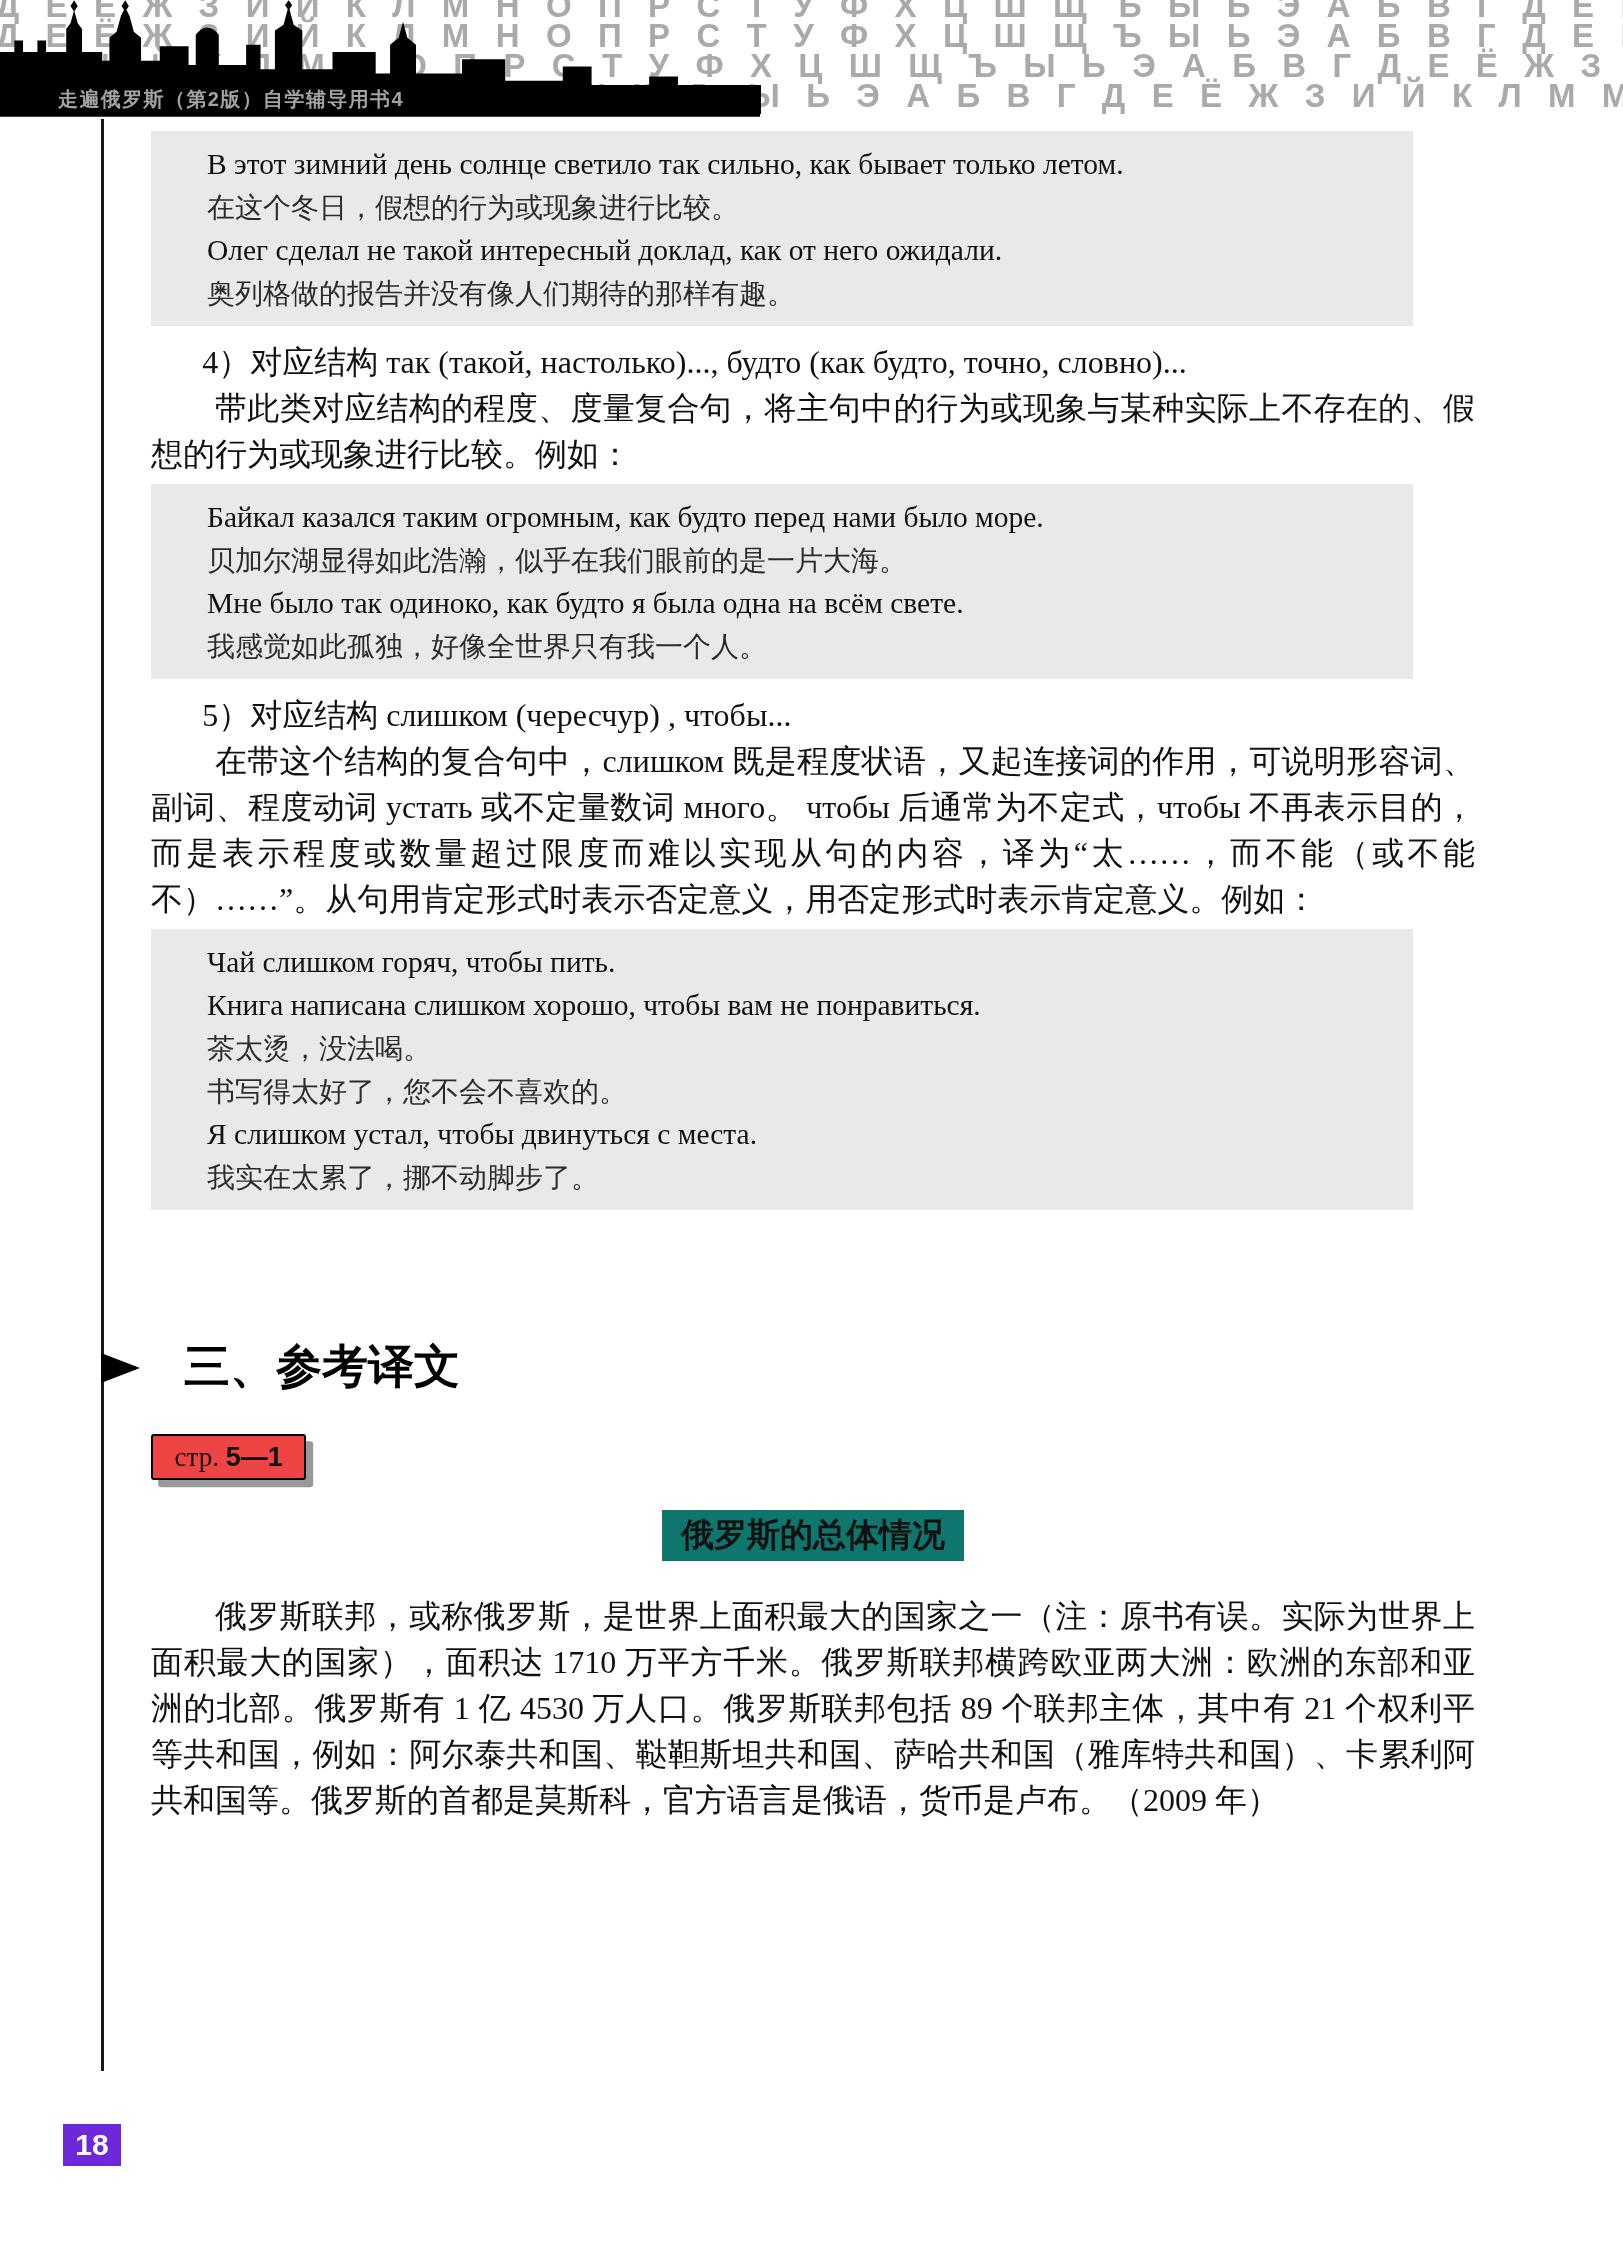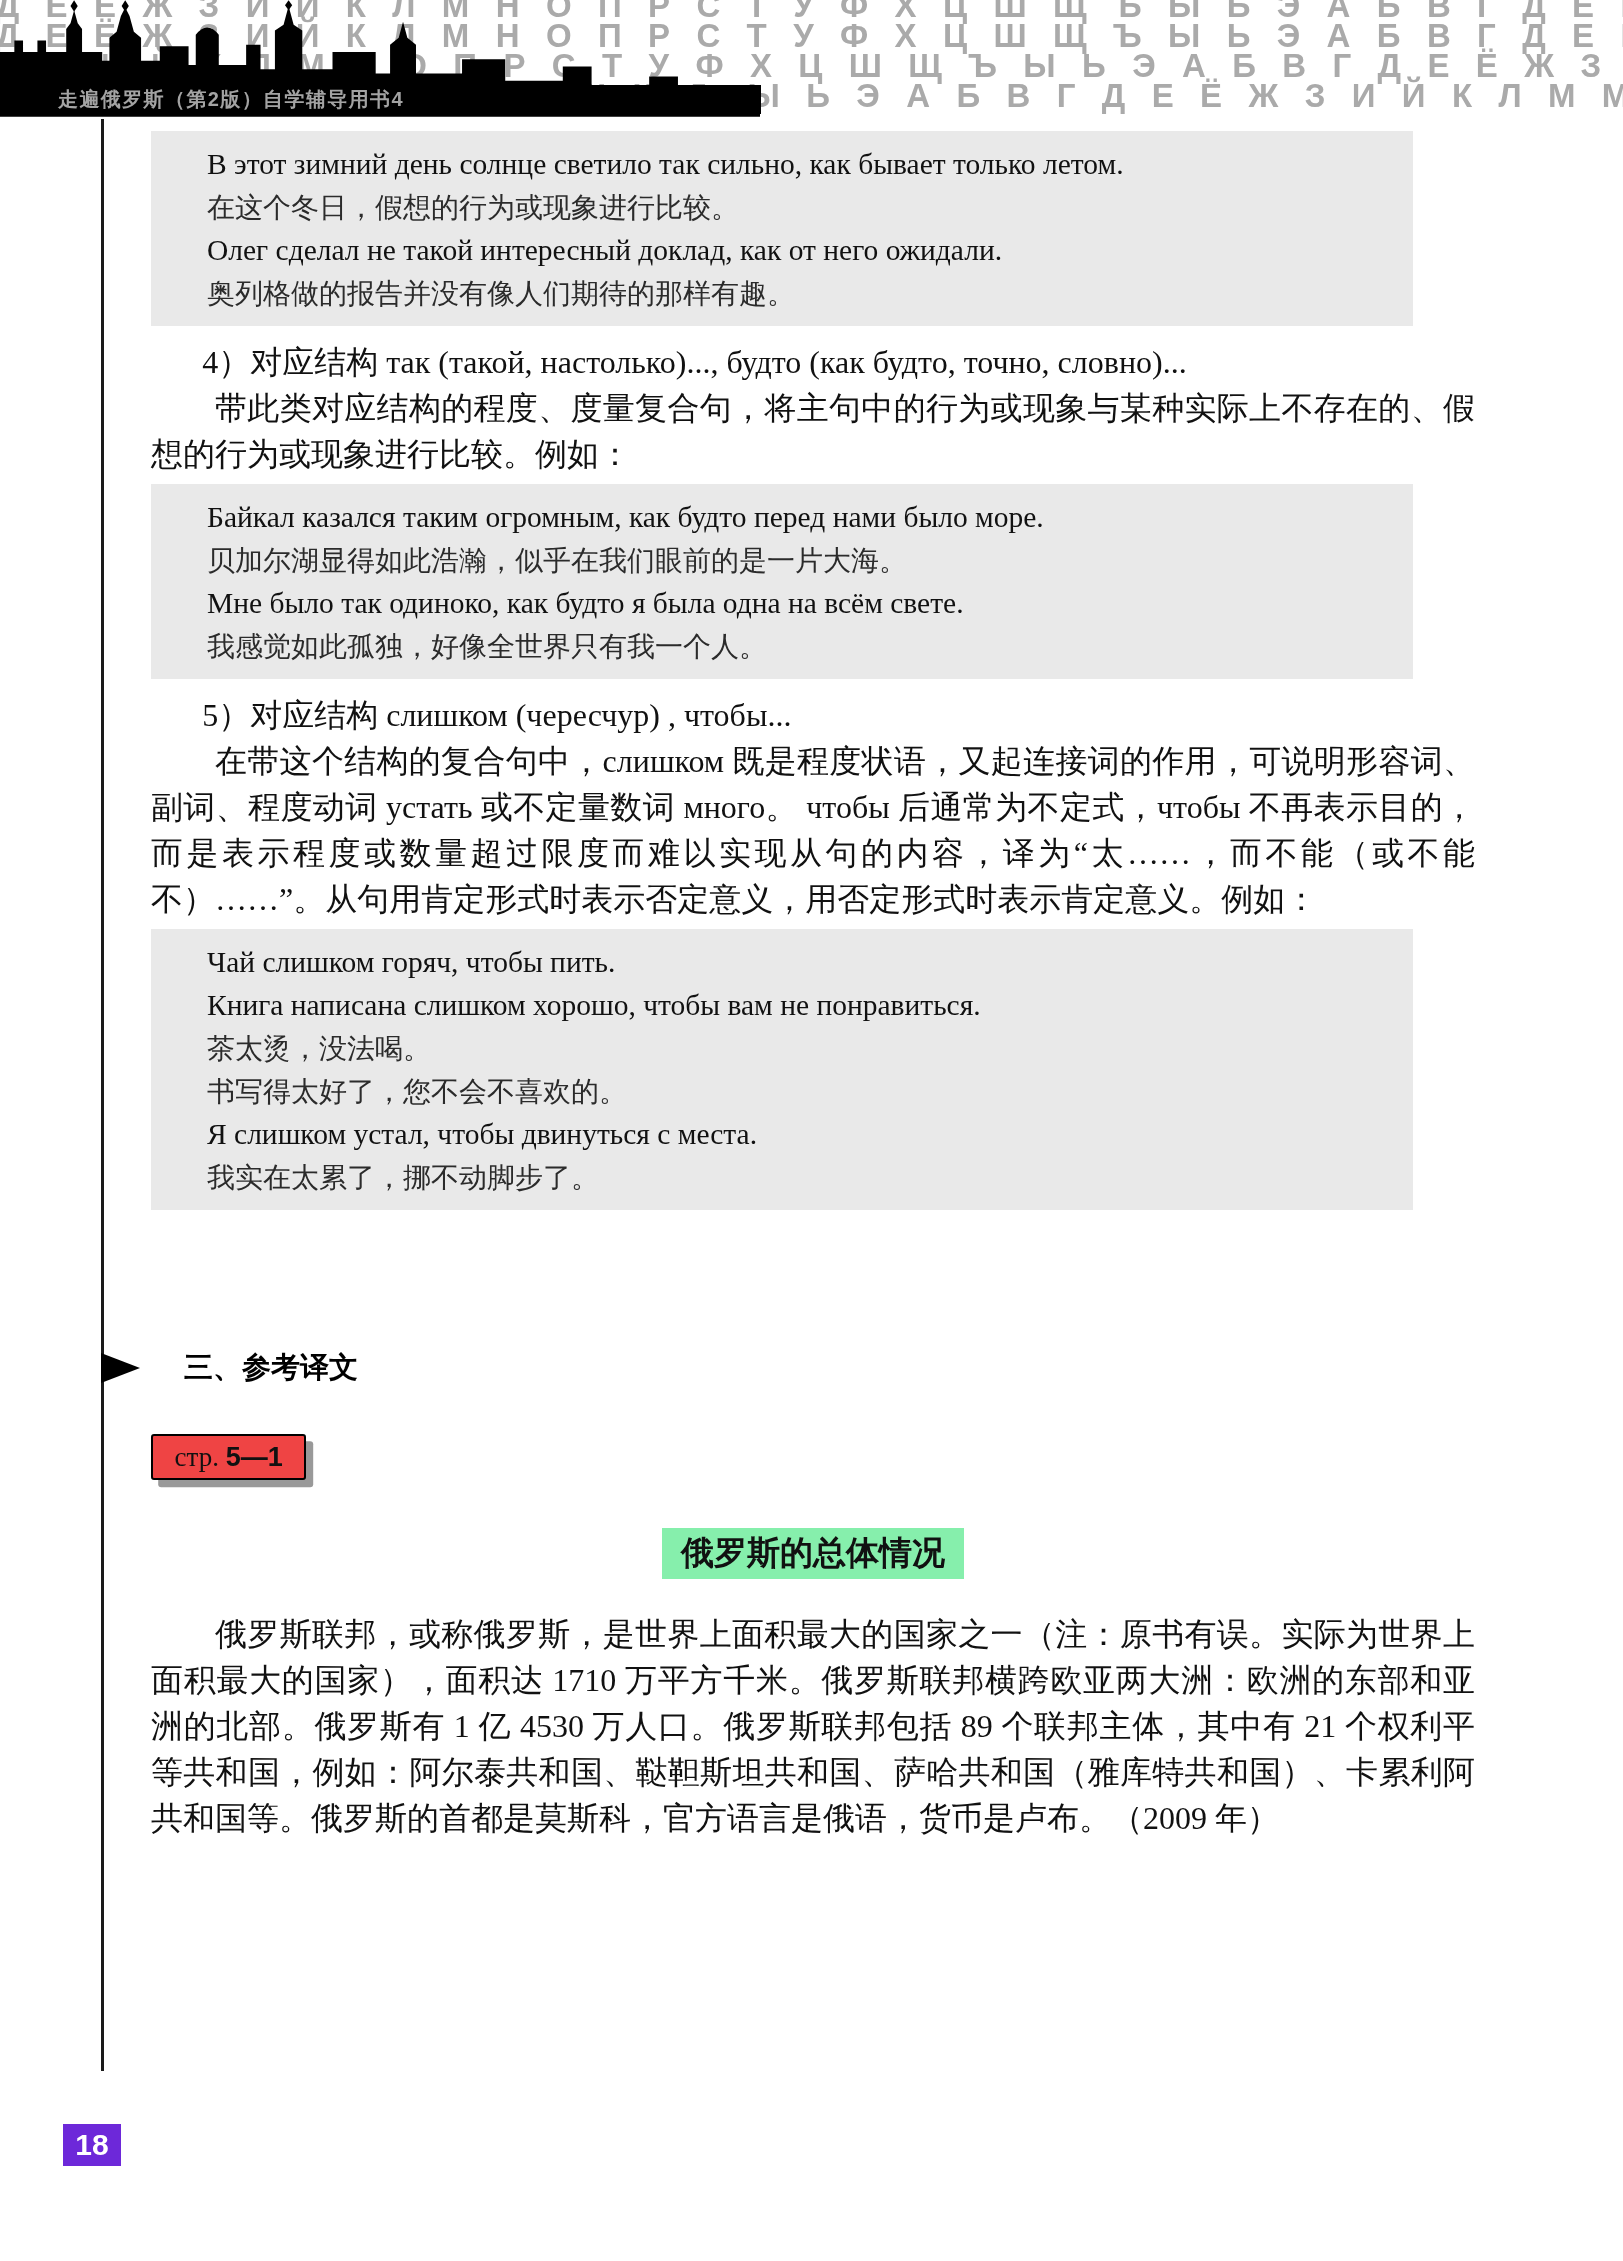--- a/index.html
+++ b/index.html
@@ -52,38 +52,38 @@
   .item-heading {
     margin:4.3px 0 0 0; font-size:32px; line-height:46px; text-indent:1.6em; font-weight:400;
   }
   .body-para {
     margin:0 0 7.2px 0; font-size:32px; line-height:46px; text-indent:2em;
     text-align:justify; text-justify:inter-ideograph;
   }
 
   .section-heading {
     position:relative; margin-top:137px; margin-left:33px;
-    font-family:Liberation Sans, sans-serif;
-    font-weight:700; font-size:29px; line-height:40px; color:#000;
+    font-family:Liberation Serif, serif;
+    font-weight:700; font-size:46px; line-height:40px; color:#000;
   }
   .section-arrow {
     position:absolute; left:-83px; top:5.8px; width:0; height:0;
     border-left:39px solid #000; border-top:15px solid transparent; border-bottom:15px solid transparent;
   }
 
   .page-ref-badge {
     display:inline-block; margin-top:47px; background:#ef4444;
     border:2.2px solid #000; border-radius:3px; padding:4.3px 21.6px 5.8px 21.6px;
     font-size:27px; line-height:32px; box-shadow:7.2px 7.2px 0 #999;
     font-family:"Liberation Serif","DejaVu Serif",serif;
   }
   .page-ref-badge .num { font-weight:700; font-family:"Liberation Sans","DejaVu Sans",sans-serif; }
 
   .translation-title {
-    display:table; margin:48px auto 0 auto; background:#86efac;
+    display:table; margin:30px auto 0 auto; background:#0f766e;
     font-weight:700; font-size:33px; line-height:39px; padding:5.8px 18.7px;
     font-family:"Liberation Serif","DejaVu Serif",serif;
   }
   .translation-para { margin-top:32px; }
 </style>
 </head>
 <body>
 
 <div class="page">
 

